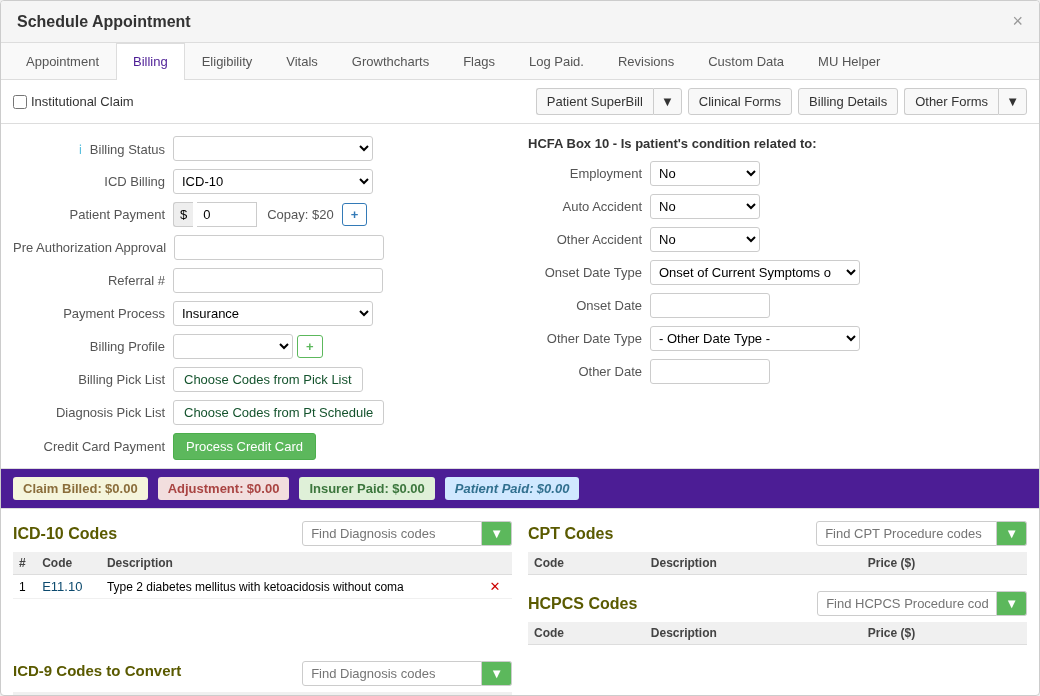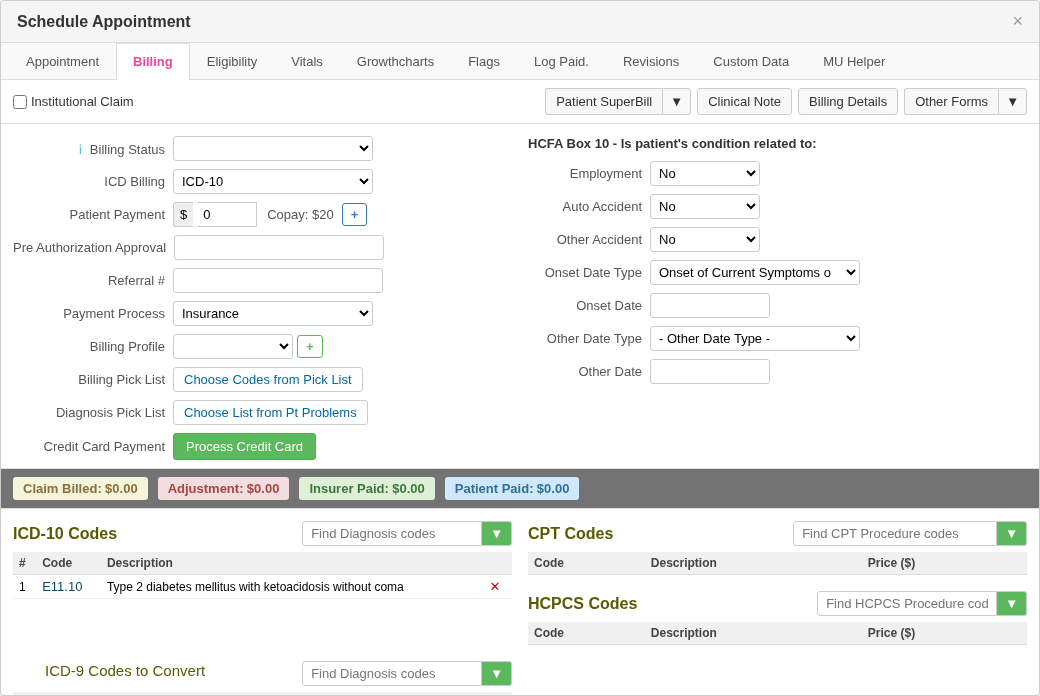--- a/index.html
+++ b/index.html
@@ -3,21 +3,21 @@
   <meta charset="utf-8">
   <style>
     * { box-sizing: border-box; margin: 0; padding: 0; font-family: Arial, sans-serif; font-size: 13px; }
     body { background: #f0f0f0; }
     .modal { width: 1040px; height: 696px; background: #fff; border: 1px solid #ccc; border-radius: 4px; overflow: hidden; display: flex; flex-direction: column; }
     .modal-header { background: #f5f5f5; padding: 10px 16px; border-bottom: 1px solid #ddd; display: flex; justify-content: space-between; align-items: center; }
     .modal-title { font-size: 16px; font-weight: bold; color: #333; }
     .close-btn { background: none; border: none; font-size: 18px; color: #999; cursor: pointer; }
     .tabs { display: flex; border-bottom: 1px solid #ddd; background: #f9f9f9; padding: 0 8px; }
     .tab { padding: 10px 16px; cursor: pointer; border: 1px solid transparent; border-bottom: none; color: #555; white-space: nowrap; }
-    .tab.active { background: #fff; border-color: #ddd; border-bottom-color: #fff; color: #ec4899; font-weight: bold; margin-bottom: -1px; }
+    .tab.active { background: #fff; border-color: #ddd; border-bottom-color: #fff; color: #4c1d95; font-weight: normal; margin-bottom: -1px; }
     .toolbar { display: flex; align-items: center; padding: 8px 12px; border-bottom: 1px solid #ddd; gap: 10px; }
     .checkbox-label { display: flex; align-items: center; gap: 4px; color: #333; }
     .toolbar-right { margin-left: auto; display: flex; gap: 6px; }
     .btn { padding: 5px 10px; border: 1px solid #ccc; background: #f8f8f8; border-radius: 3px; cursor: pointer; color: #333; }
     .btn-split { display: flex; align-items: stretch; }
     .btn-split .btn-main { border-radius: 3px 0 0 3px; border-right: none; }
     .btn-split .btn-caret { border-radius: 0 3px 3px 0; padding: 5px 7px; }
     .billing-grid { display: grid; grid-template-columns: 1fr 1fr; }
     .form-section { }
     .form-row { display: flex; align-items: center; margin-bottom: 8px; }
@@ -27,48 +27,48 @@
     .form-control-wide { width: 200px; }
     .form-control-full { width: 210px; }
     .info-icon { color: #5bc0de; margin-right: 4px; cursor: pointer; }
     .payment-row { display: flex; align-items: center; gap: 4px; }
     .dollar-sign { border: 1px solid #ccc; padding: 4px 6px; background: #eee; border-radius: 3px 0 0 3px; border-right: none; }
     .payment-input { border: 1px solid #ccc; border-radius: 0; padding: 4px 6px; width: 60px; }
     .copay-label { color: #555; }
     .add-btn { background: #fff; border: 1px solid #337ab7; color: #337ab7; border-radius: 3px; padding: 3px 8px; cursor: pointer; font-weight: bold; }
     .billing-profile-row { display: flex; align-items: center; gap: 4px; }
     .btn-green-plus { background: #fff; border: 1px solid #5cb85c; color: #5cb85c; border-radius: 3px; padding: 3px 8px; cursor: pointer; font-weight: bold; }
-    .btn-codes { background: #fff; border: 1px solid #ccc; border-radius: 3px; padding: 4px 10px; cursor: pointer; color: #0369a1; }
+    .btn-codes { background: #fff; border: 1px solid #ccc; border-radius: 3px; padding: 4px 10px; cursor: pointer; color: #14532d; }
     .hcfa-section { }
     .hcfa-title { font-weight: bold; color: #333; margin-bottom: 10px; padding-left: 8px; }
     .hcfa-row { display: flex; align-items: center; margin-bottom: 8px; }
     .hcfa-label { text-align: right; padding-right: 8px; color: #555; min-width: 130px; white-space: nowrap; }
     .hcfa-select { width: 110px; }
     .hcfa-select-wide { width: 210px; }
     .hcfa-input { width: 120px; border: 1px solid #ccc; border-radius: 3px; padding: 4px 6px; }
-    .summary-bar { display: flex; gap: 10px; padding: 8px 12px; border-top: 1px solid #ddd; border-bottom: 1px solid #ddd; background: #737373; }
+    .summary-bar { display: flex; gap: 10px; padding: 8px 12px; border-top: 1px solid #ddd; border-bottom: 1px solid #ddd; background: #4c1d95; }
     .summary-item { padding: 4px 10px; border-radius: 3px; font-weight: bold; font-size: 12px; }
     .summary-claim { background: #f5f5dc; color: #8a6d3b; }
     .summary-adj { background: #f2dede; color: #a94442; }
     .summary-insurer { background: #dff0d8; color: #3c763d; }
-    .summary-patient { background: #d0e8ff; color: #31708f; }
+    .summary-patient { background: #d0e8ff; color: #31708f; font-style: italic; }
     .codes-grid { display: grid; grid-template-columns: 1fr 1fr; gap: 16px; padding: 12px; }
     .codes-section { }
     .codes-header { display: flex; align-items: center; justify-content: space-between; margin-bottom: 6px; }
     .codes-title { font-size: 16px; font-weight: bold; color: #5a5a00; }
     .codes-search { display: flex; align-items: center; gap: 0; }
     .codes-search input { border: 1px solid #ccc; border-radius: 3px 0 0 3px; padding: 4px 8px; width: 190px; }
     .codes-search .btn-search { border: 1px solid #ccc; border-left: none; border-radius: 0 3px 3px 0; padding: 4px 8px; background: #f0f0f0; cursor: pointer; color: #555; }
     .codes-table { width: 100%; border-collapse: collapse; }
     .codes-table th { background: #f0f0f0; text-align: left; padding: 4px 6px; border-bottom: 1px solid #ddd; color: #444; font-weight: bold; font-size: 12px; }
     .codes-table td { padding: 4px 6px; border-bottom: 1px solid #f0f0f0; font-size: 12px; }
     .code-link { color: #0c4a6e; text-decoration: none; }
     .delete-icon { color: #c00; cursor: pointer; }
     .convert-section { }
-    .convert-title { font-size: 15px; font-weight: normal; color: #5a5a00; margin-bottom: 6px; margin-left: 32px; }
+    .convert-title { font-size: 15px; font-weight: bold; color: #5a5a00; margin-bottom: 6px; }
     .convert-header { display: flex; align-items: center; justify-content: space-between; margin-bottom: 6px; }
     .btn-process { background: #5cb85c; color: #fff; border: 1px solid #4cae4c; border-radius: 3px; padding: 5px 12px; cursor: pointer; }
     input[type=checkbox] { width: 14px; height: 14px; }
   </style>
 </head>
 <body>
 
 <div class="modal">
 
   <div class="modal-header">
@@ -92,21 +92,21 @@
   <div class="toolbar">
     <label class="checkbox-label">
       <input type="checkbox" style="">
       <span>Institutional Claim</span>
     </label>
     <div class="toolbar-right">
       <div class="btn-split">
         <button class="btn btn-main">Patient SuperBill</button>
         <button class="btn btn-caret">▼</button>
       </div>
-      <button class="btn">Clinical Note</button>
+      <button class="btn">Clinical Forms</button>
       <button class="btn">Billing Details</button>
       <div class="btn-split">
         <button class="btn btn-main">Other Forms</button>
         <button class="btn btn-caret">▼</button>
       </div>
     </div>
   </div>
 
   <div style="flex:1; overflow-y:auto;">
 
@@ -156,21 +156,21 @@
               <select class="form-control" style="width:120px;"></select>
               <button class="btn-green-plus">+</button>
             </div>
           </div>
           <div class="form-row">
             <span class="form-label">Billing Pick List</span>
             <button class="btn-codes">Choose Codes from Pick List</button>
           </div>
           <div class="form-row">
             <span class="form-label">Diagnosis Pick List</span>
-            <button class="btn-codes">Choose List from Pt Problems</button>
+            <button class="btn-codes">Choose Codes from Pt Schedule</button>
           </div>
           <div class="form-row">
             <span class="form-label">Credit Card Payment</span>
             <button class="btn-process">Process Credit Card</button>
           </div>
         </div>
 
         <div class="hcfa-section">
           <div class="hcfa-title">HCFA Box 10 - Is patient's condition related to:</div>
           <div class="hcfa-row">
@@ -261,21 +261,21 @@
               <td><span class="delete-icon">✕</span></td>
             </tr>
           </tbody>
         </table>
       </div>
 
       <div class="codes-section">
         <div class="codes-header">
           <span class="codes-title">CPT Codes</span>
           <div class="codes-search">
-            <input type="text" class="form-control" style="width: 204px; border-radius: 3px 0px 0px 3px;" placeholder="Find CPT Procedure codes">
+            <input type="text" class="form-control" style="width: 181px; border-radius: 3px 0px 0px 3px;" placeholder="Find CPT Procedure codes">
             <button class="btn-search" style="border:1px solid #ccc; border-left:none; border-radius:0 3px 3px 0; padding:4px 8px; background:#5cb85c; color:#fff; cursor:pointer;">▼</button>
           </div>
         </div>
         <table class="codes-table">
           <thead>
             <tr>
               <th>Code</th>
               <th>Description</th>
               <th>Price ($)</th>
             </tr>

